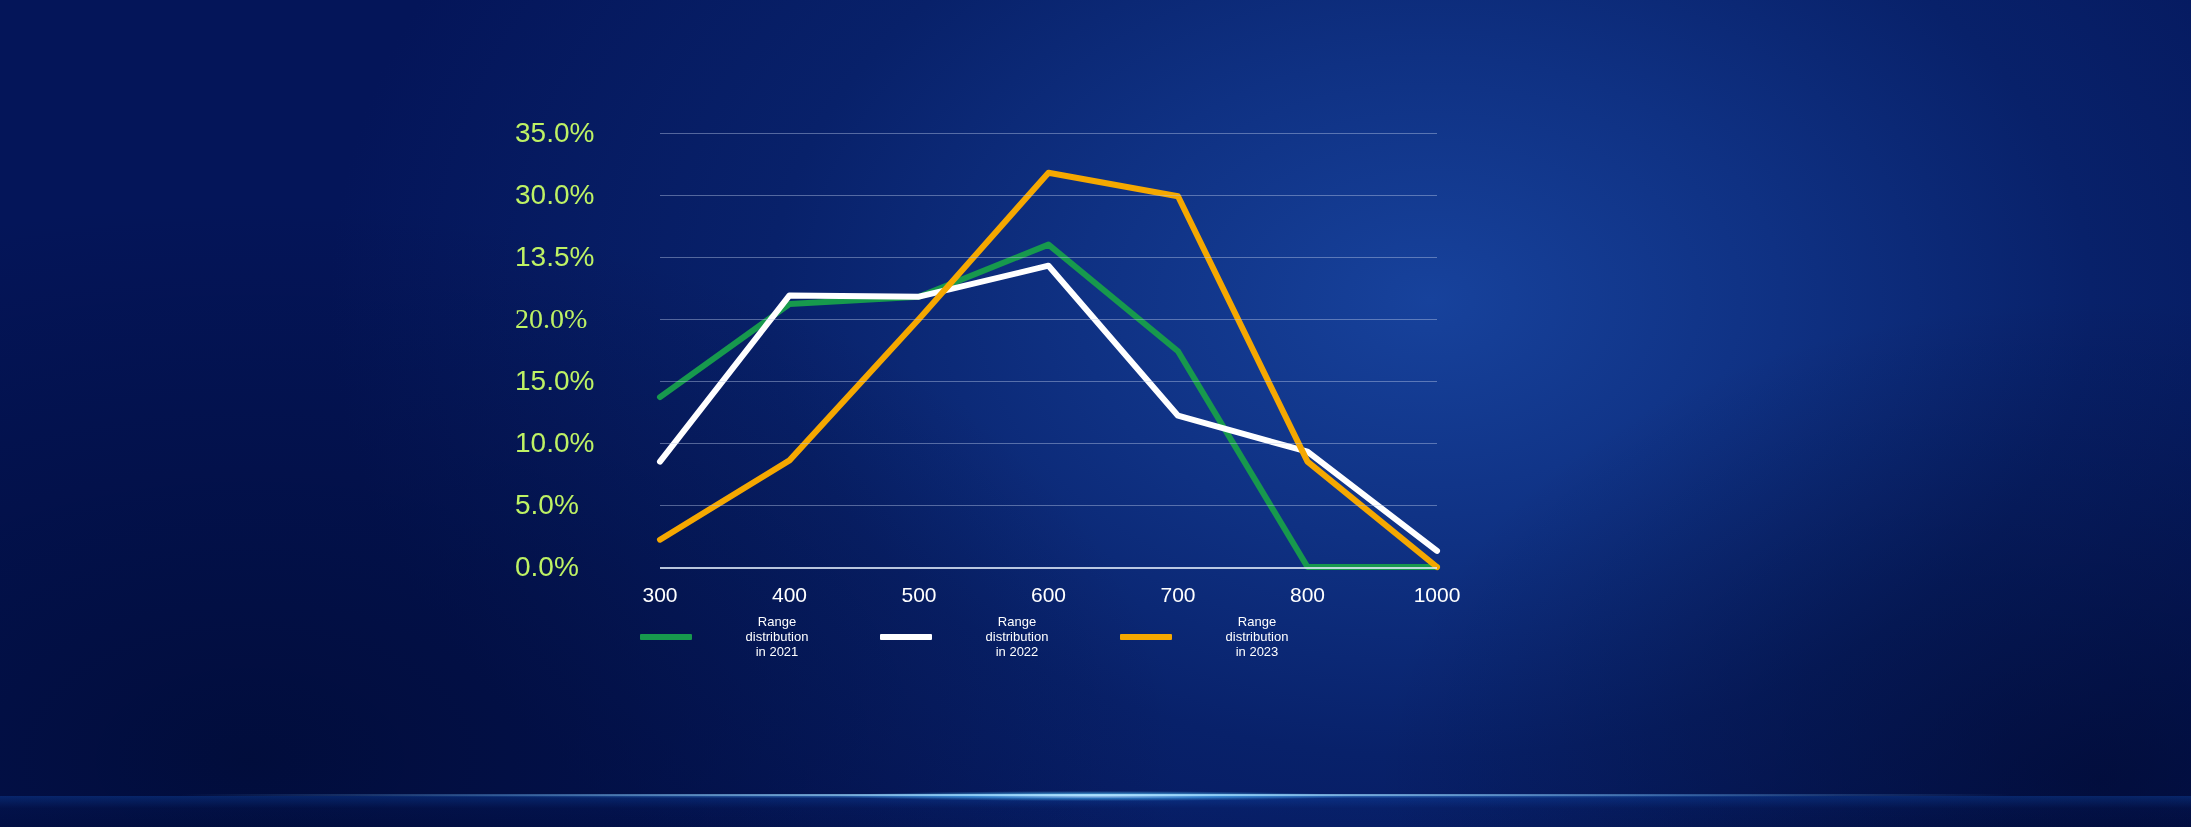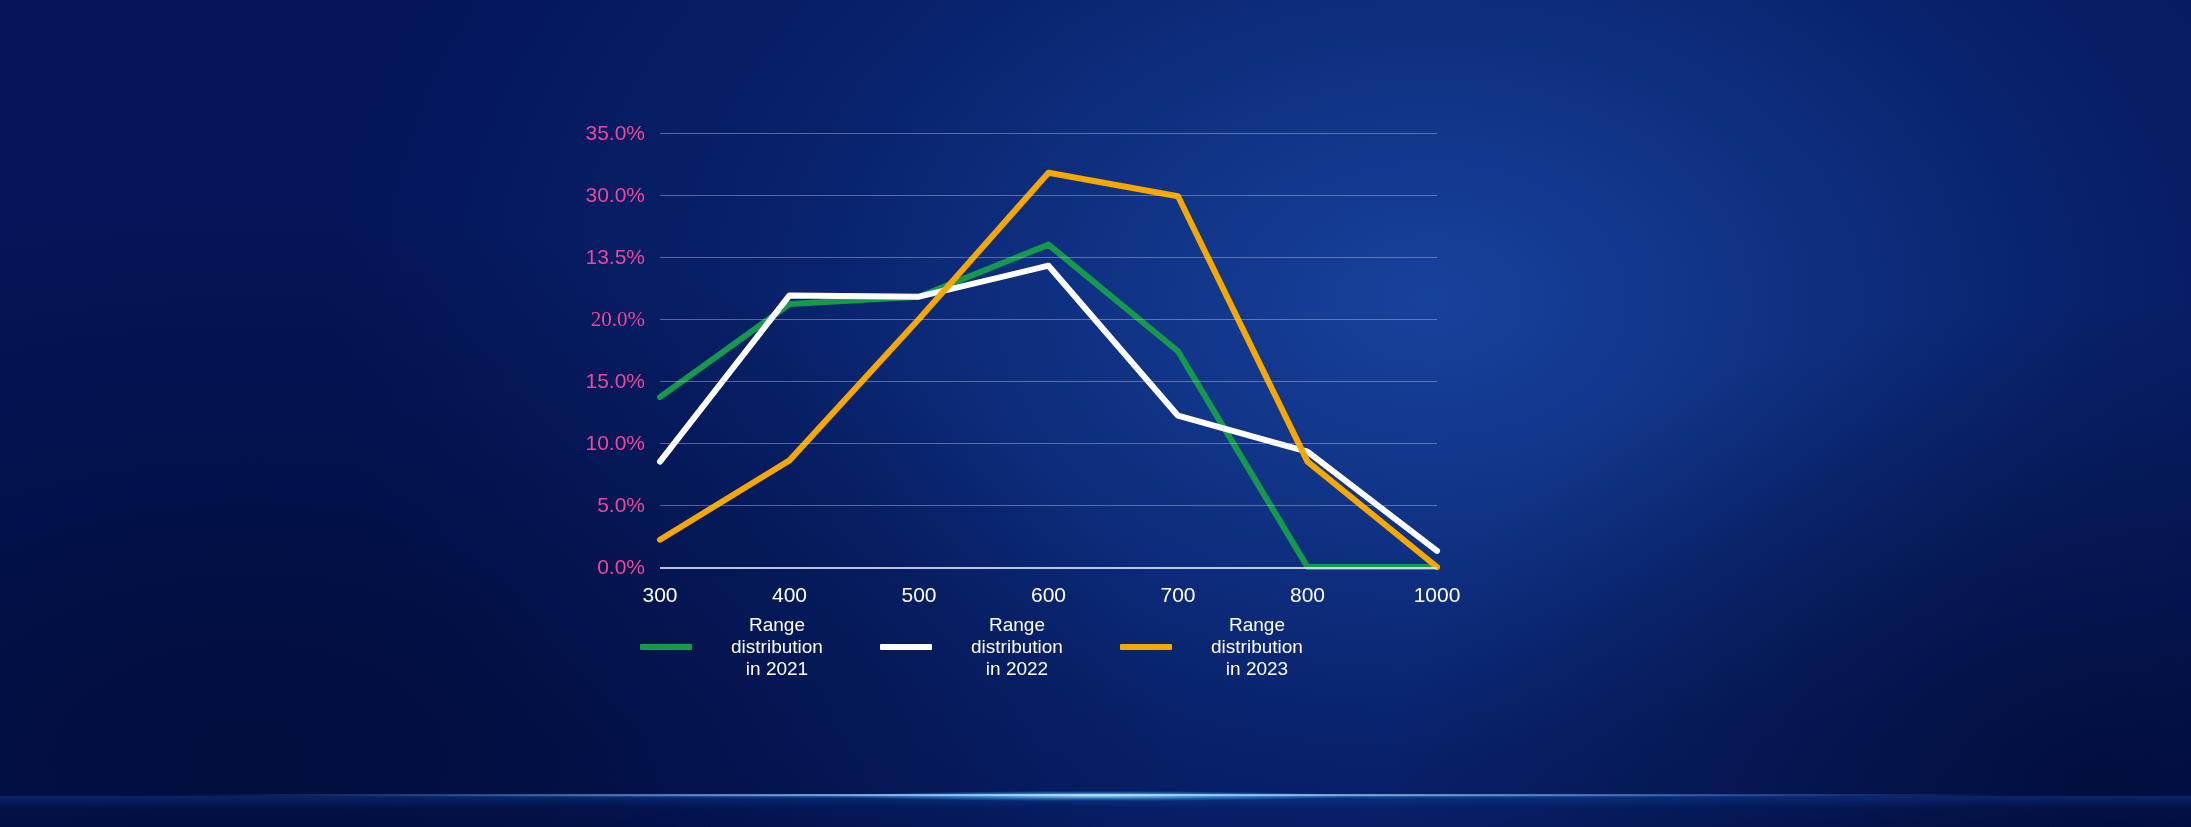--- a/index.html
+++ b/index.html
@@ -91,23 +91,22 @@
     background: rgba(190,205,235,.42);
   }
   .gridline.axis {
     height: 2px;
     background: rgba(225,235,250,.82);
   }
   .ytick {
     position: absolute;
     right: 0;
     width: 130px;
-    text-align: right;
-    color: #ec4899;
-    font-size: 21px;
+    color: #bef264;
+    font-size: 28px;
     transform: translateY(-50%);
     white-space: nowrap;
   }
   .xtick {
     position: absolute;
     top: 0;
     color: #ffffff;
     font-size: 21px;
     transform: translateX(-50%);
     white-space: nowrap;
@@ -148,21 +147,21 @@
     width: 240px;
   }
   .legend-swatch {
     width: 52px;
     height: 6px;
     border-radius: 1px;
     flex: 0 0 auto;
   }
   .legend-label {
     color: #ffffff;
-    font-size: 19px;
+    font-size: 13px;
     line-height: 1.16;
     text-align: center;
     width: 150px;
     white-space: pre-line;
   }
 </style>
 </head>
 <body>
 
 <div id="slide-bg"></div>

